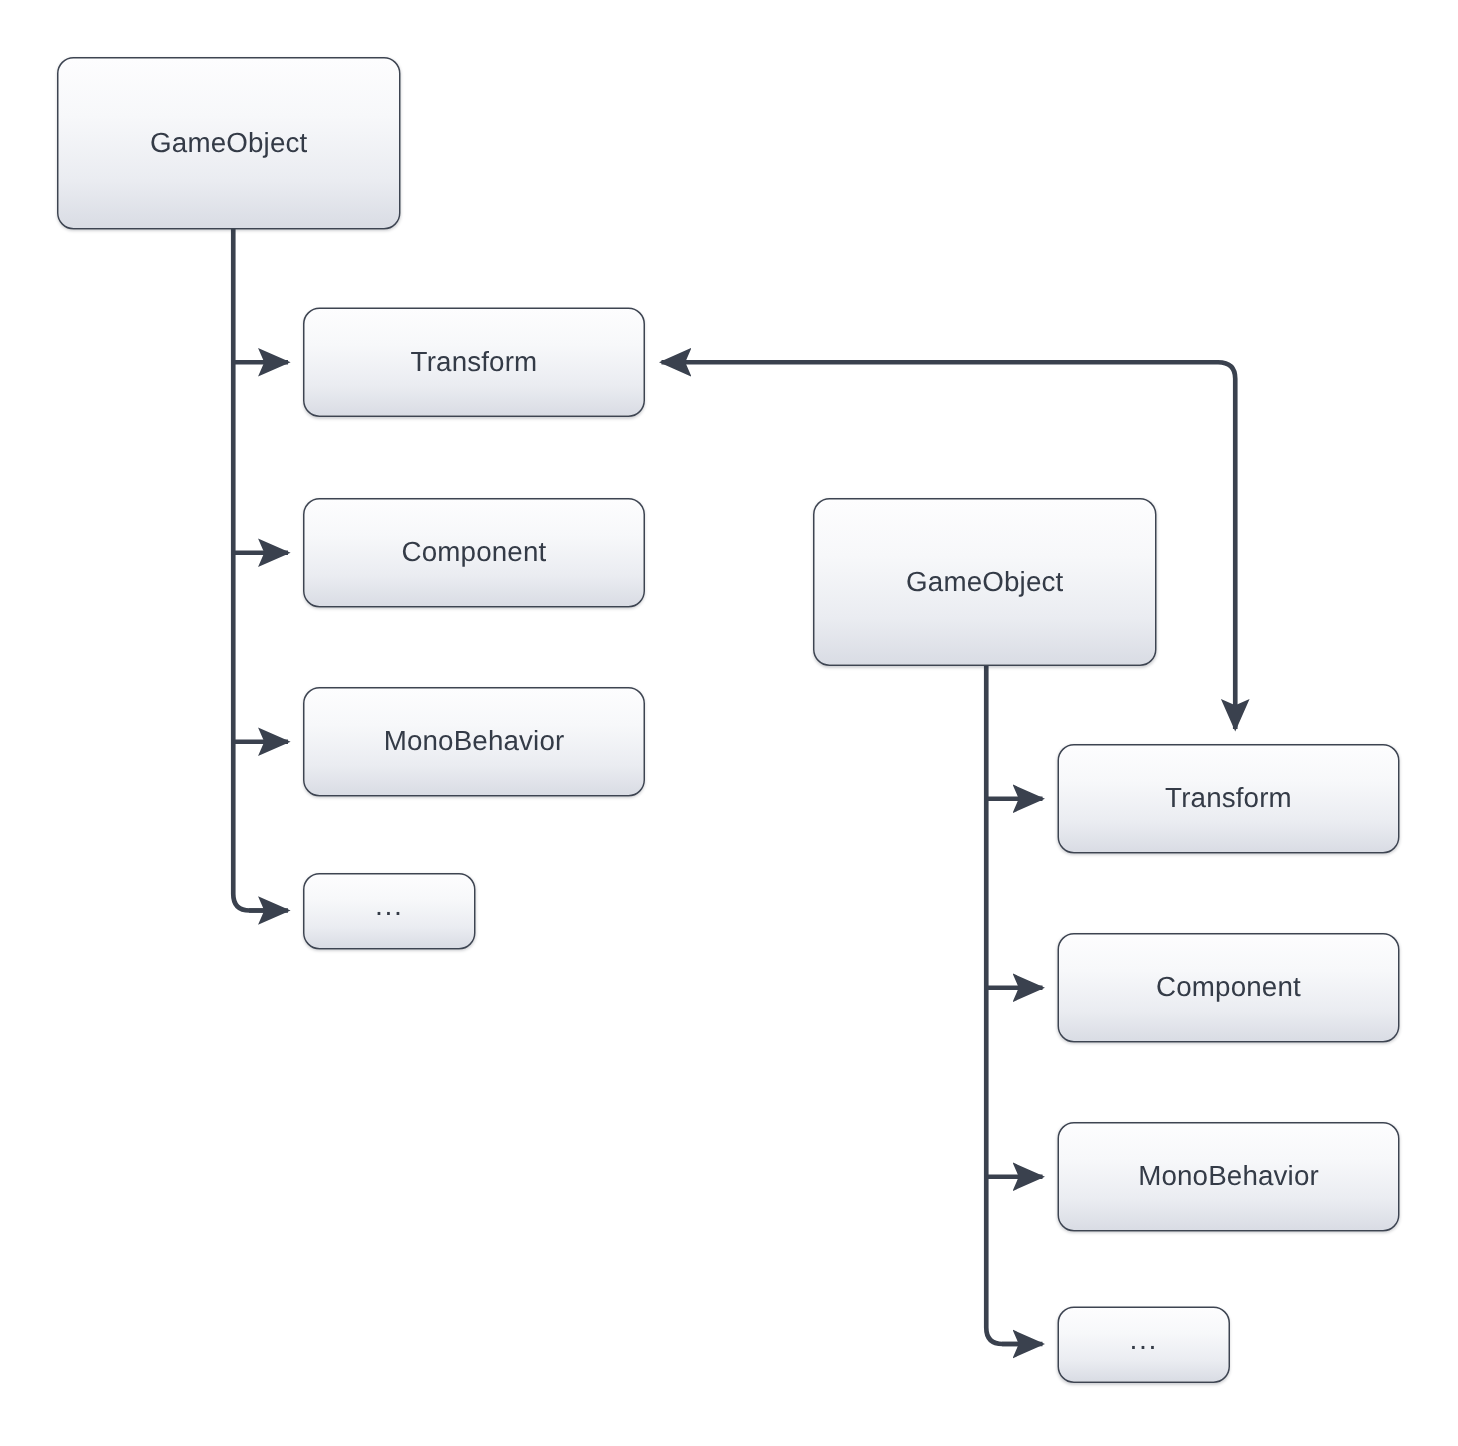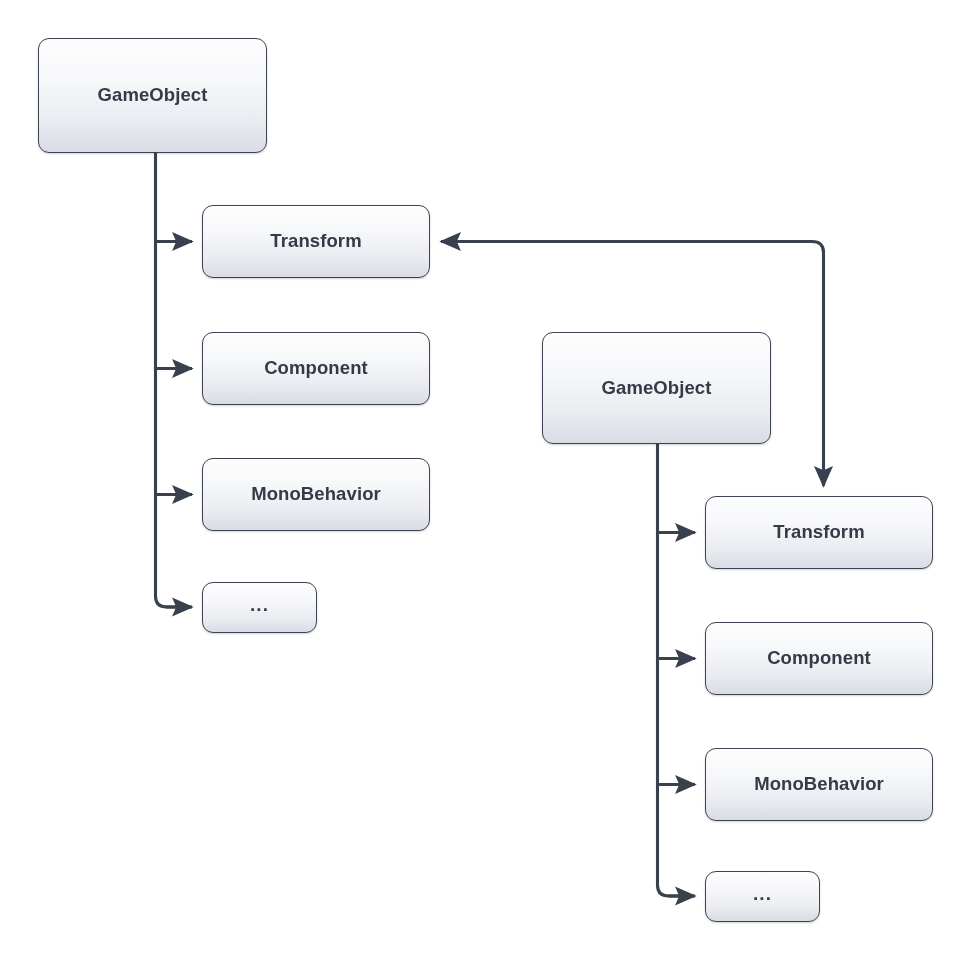--- a/index.html
+++ b/index.html
@@ -32,21 +32,21 @@
     border-radius: 11px;
     background: linear-gradient(to bottom, #fdfdfe 0%, #f7f8fa 34%, #eaecf1 72%, #d9dce4 100%);
     box-shadow: 0 1px 2px rgba(40,46,58,0.22);
     display: flex;
     align-items: center;
     justify-content: center;
     z-index: 5;
   }
   .node-label {
     font-family: "Liberation Sans", sans-serif;
-    font-weight: bold;
+    font-weight: normal;
     font-size: 18.5px;
     color: #343b47;
     letter-spacing: 0.1px;
     line-height: 1;
     white-space: nowrap;
     user-select: none;
   }
   .node-label.ellipsis {
     font-size: 19px;
     letter-spacing: 1px;

